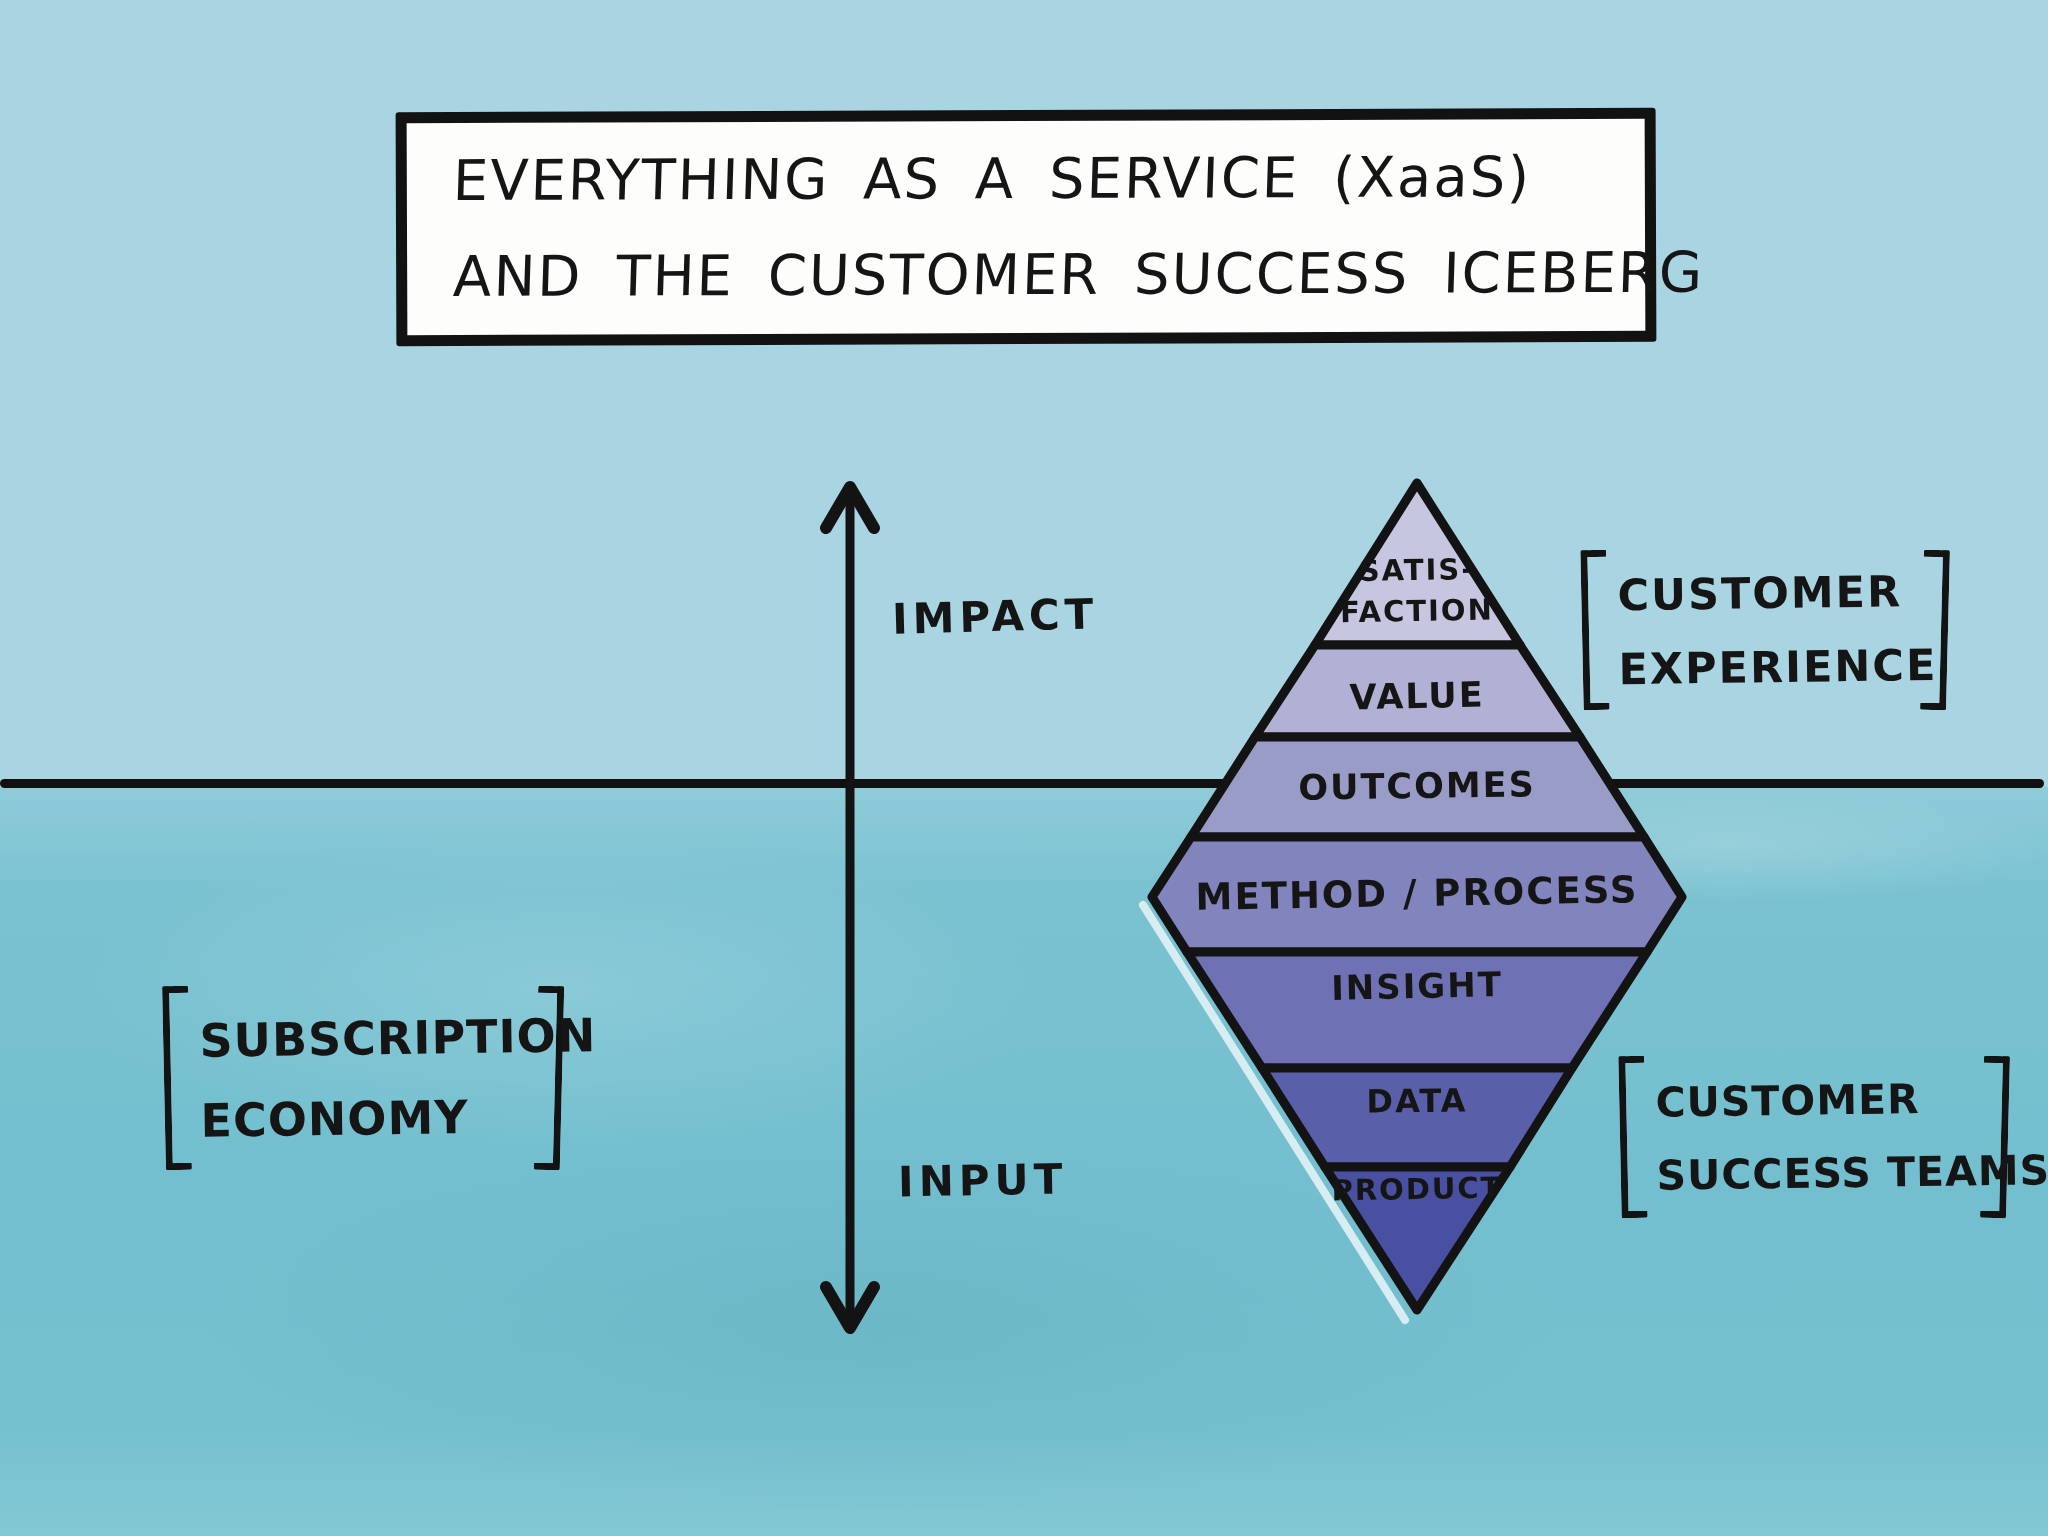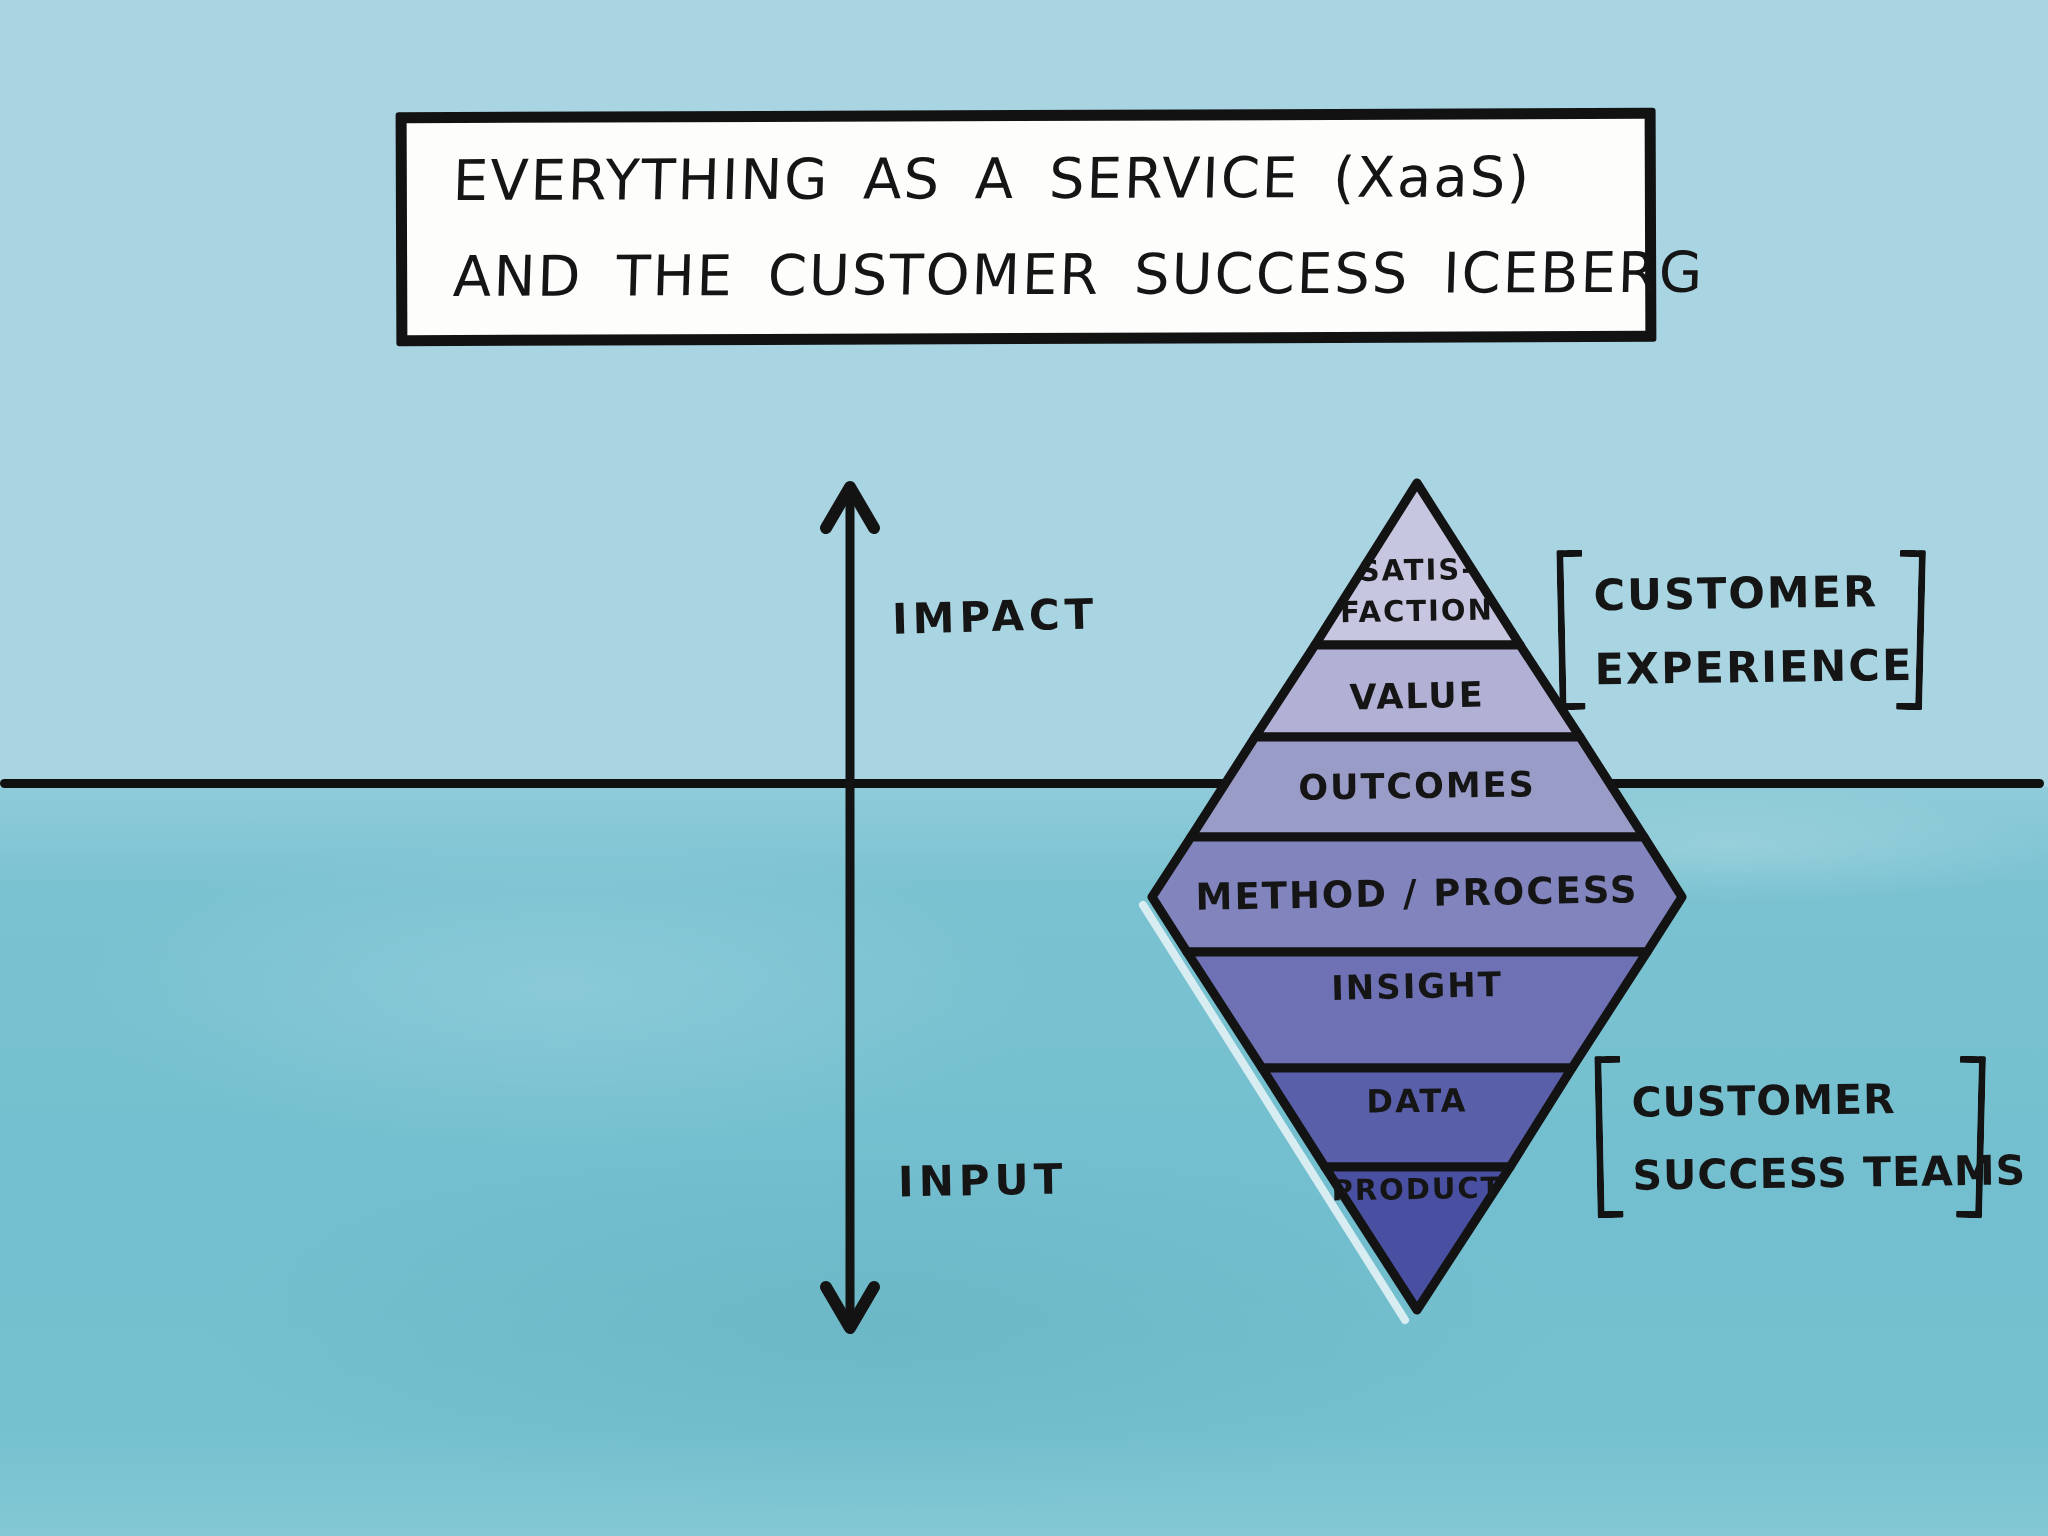--- a/index.html
+++ b/index.html
@@ -30,21 +30,21 @@
              box-sizing:border-box;transform:rotate(-0.2deg);
              padding:10px 0 0 46px;}
   .title-line{font-size:56px;font-weight:normal;letter-spacing:2px;word-spacing:14px;
               color:#151515;line-height:96px;transform:skewX(-2deg);white-space:nowrap;}
 
   .axis-label{font-size:42px;letter-spacing:5px;}
 
   .ice-label{position:absolute;color:#151515;font-weight:bold;text-align:center;
              letter-spacing:2px;white-space:nowrap;}
 
-  .bracket-label{position:absolute;}
+  .bracket-label{position:absolute;margin-left:24px;}
   .bk{position:absolute;top:0;bottom:0;width:26px;box-sizing:border-box;border-radius:2px;}
   .bk-l{left:0;border-left:7px solid #131313;border-top:7px solid #131313;border-bottom:7px solid #131313;
         transform:rotate(-1.2deg);}
   .bk-r{right:0;border-right:7px solid #131313;border-top:7px solid #131313;border-bottom:7px solid #131313;
         transform:rotate(1.4deg);}
   .bk-text{position:absolute;left:36px;top:50%;transform:translateY(-50%) rotate(-0.8deg);
            color:#151515;font-weight:bold;white-space:nowrap;}
 </style>
 </head>
 <body>
@@ -95,20 +95,28 @@
 
   <div class="bracket-label" style="left:1558px;top:550px;width:366px;height:160px;">
     <span class="bk bk-l"></span>
     <span class="bk bk-r"></span>
     <div class="bk-text" style="font-size:43px;line-height:74px;letter-spacing:2px;">
       <div>CUSTOMER</div>
       <div>EXPERIENCE</div>
     </div>
   </div>
 
+  <div class="bracket-label" style="left:140px;top:986px;width:398px;height:184px;">
+    <span class="bk bk-l"></span>
+    <span class="bk bk-r"></span>
+    <div class="bk-text" style="font-size:46px;line-height:80px;letter-spacing:1px;">
+      <div>SUBSCRIPTION</div>
+      <div>ECONOMY</div>
+    </div>
+  </div>
 
   <div class="bracket-label" style="left:1596px;top:1056px;width:388px;height:162px;">
     <span class="bk bk-l"></span>
     <span class="bk bk-r"></span>
     <div class="bk-text" style="font-size:41px;line-height:73px;letter-spacing:1px;">
       <div>CUSTOMER</div>
       <div>SUCCESS TEAMS</div>
     </div>
   </div>
 

